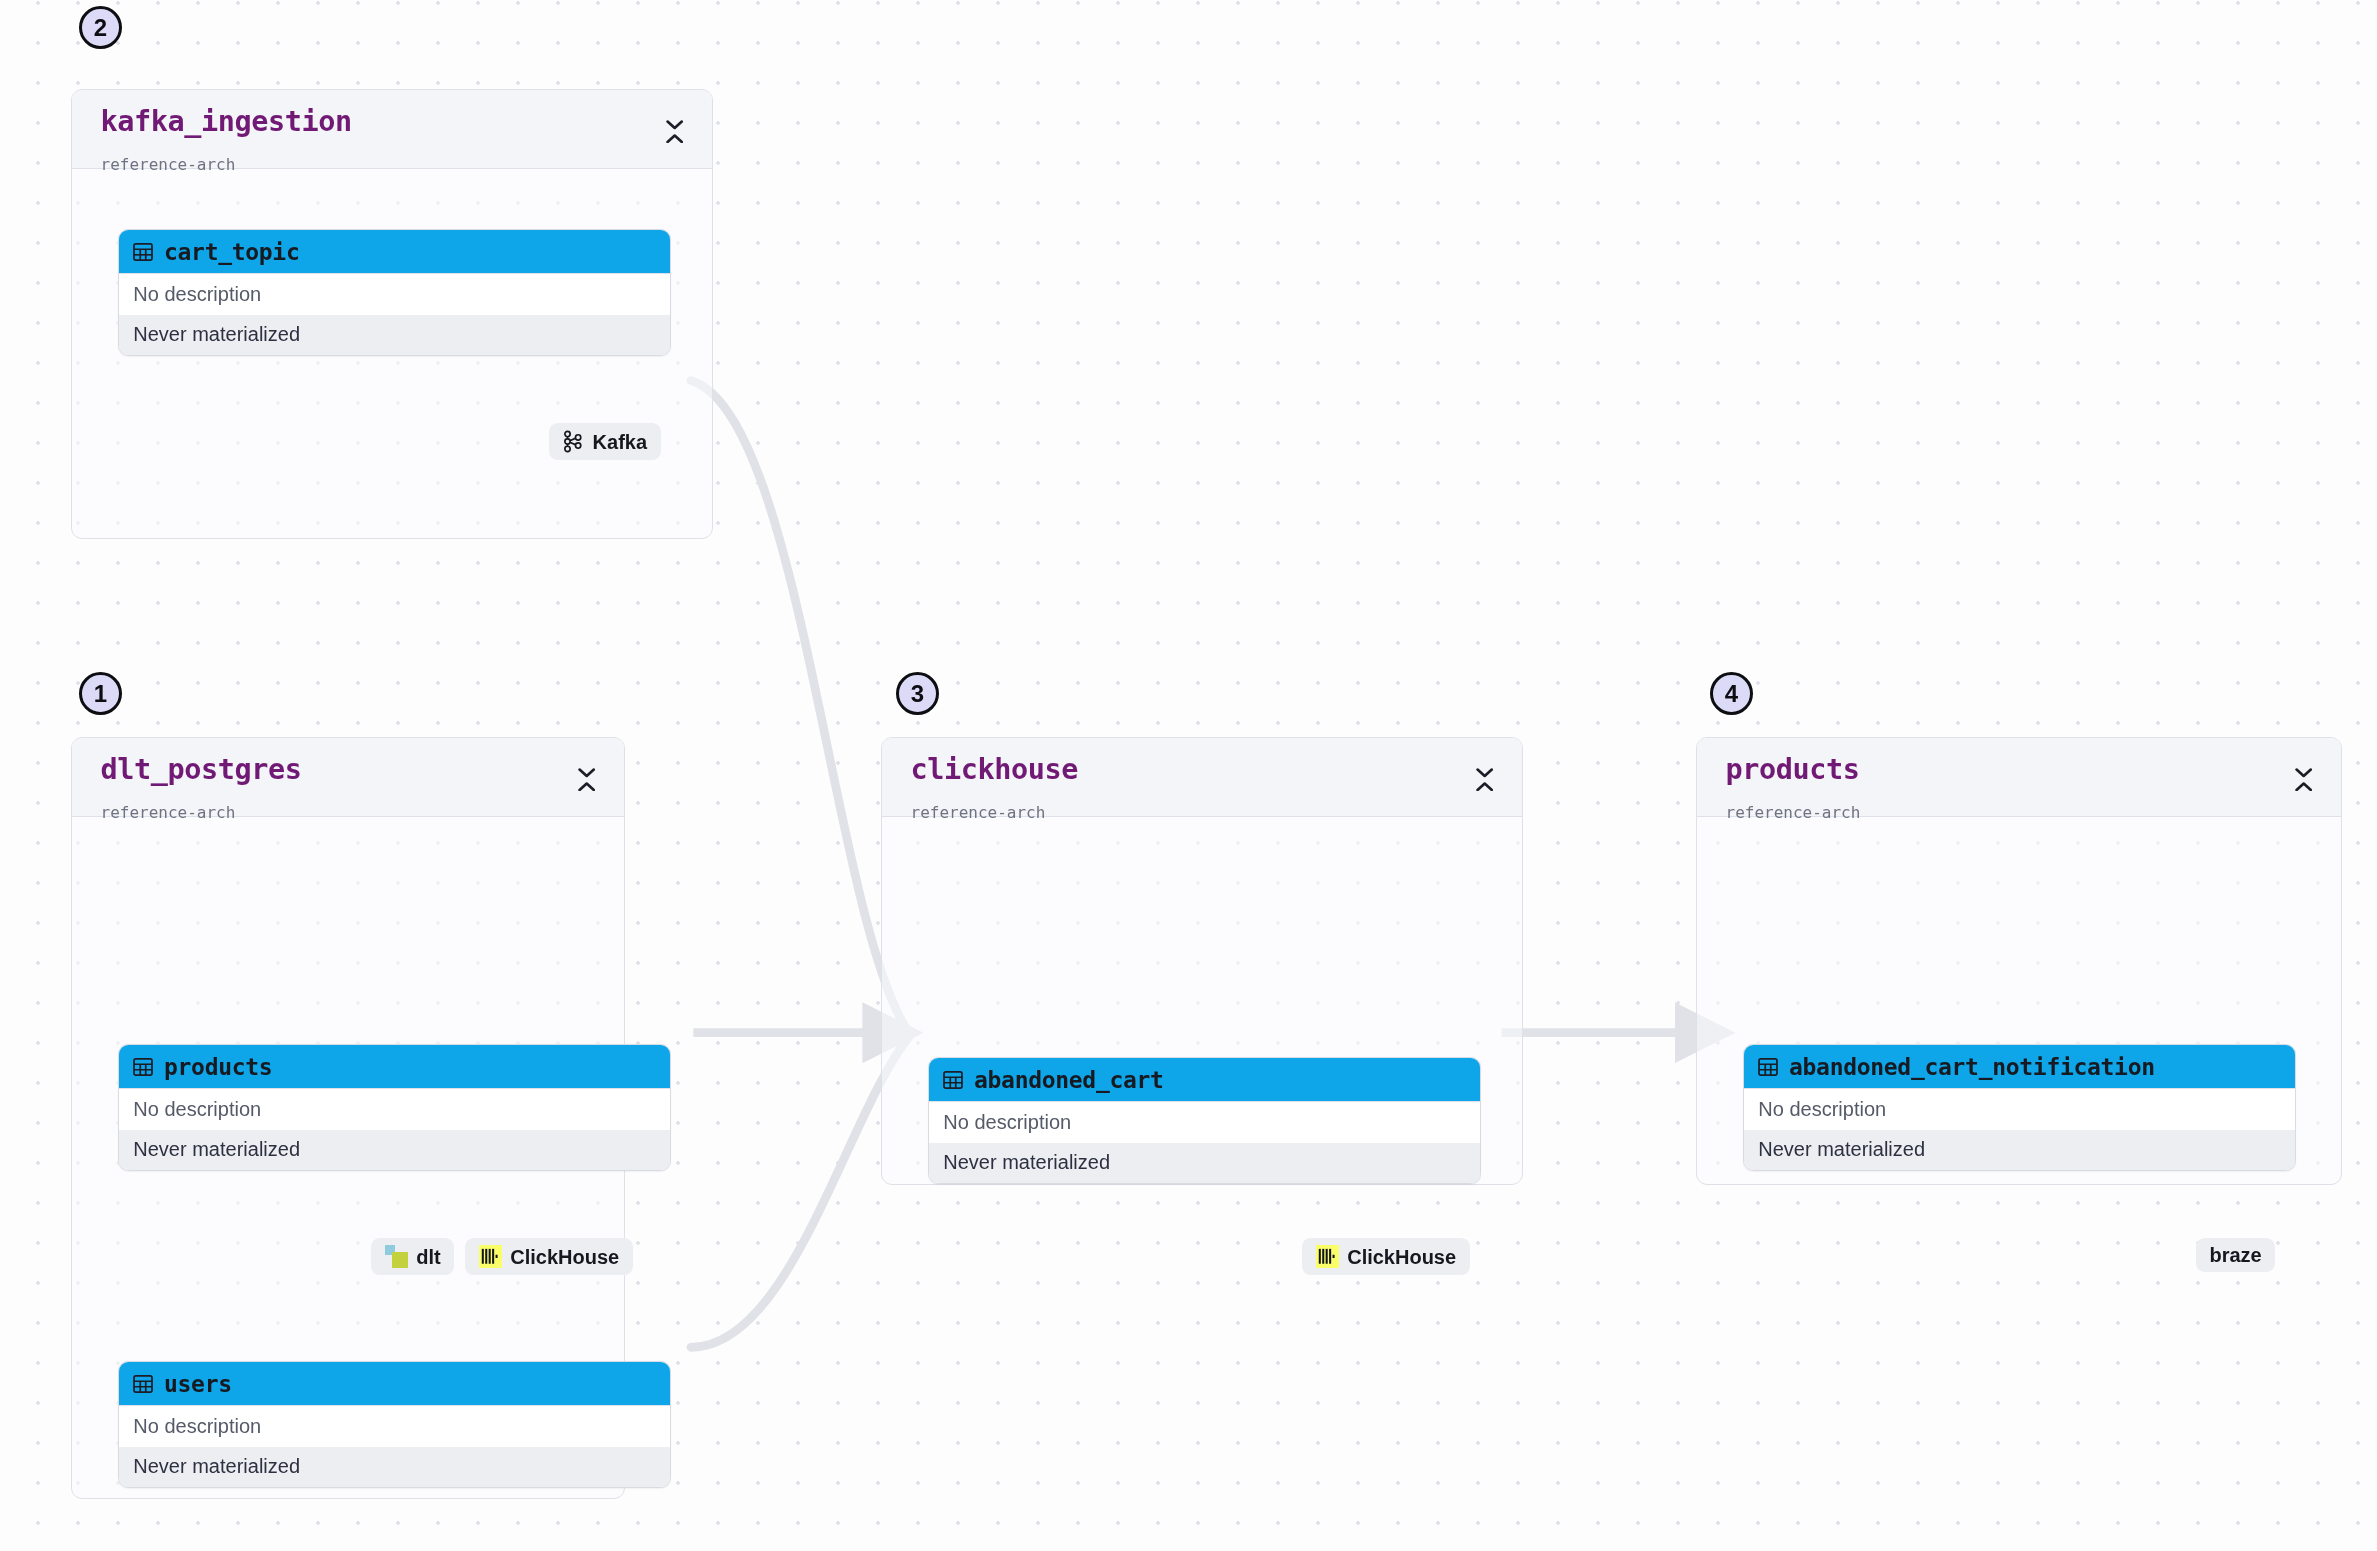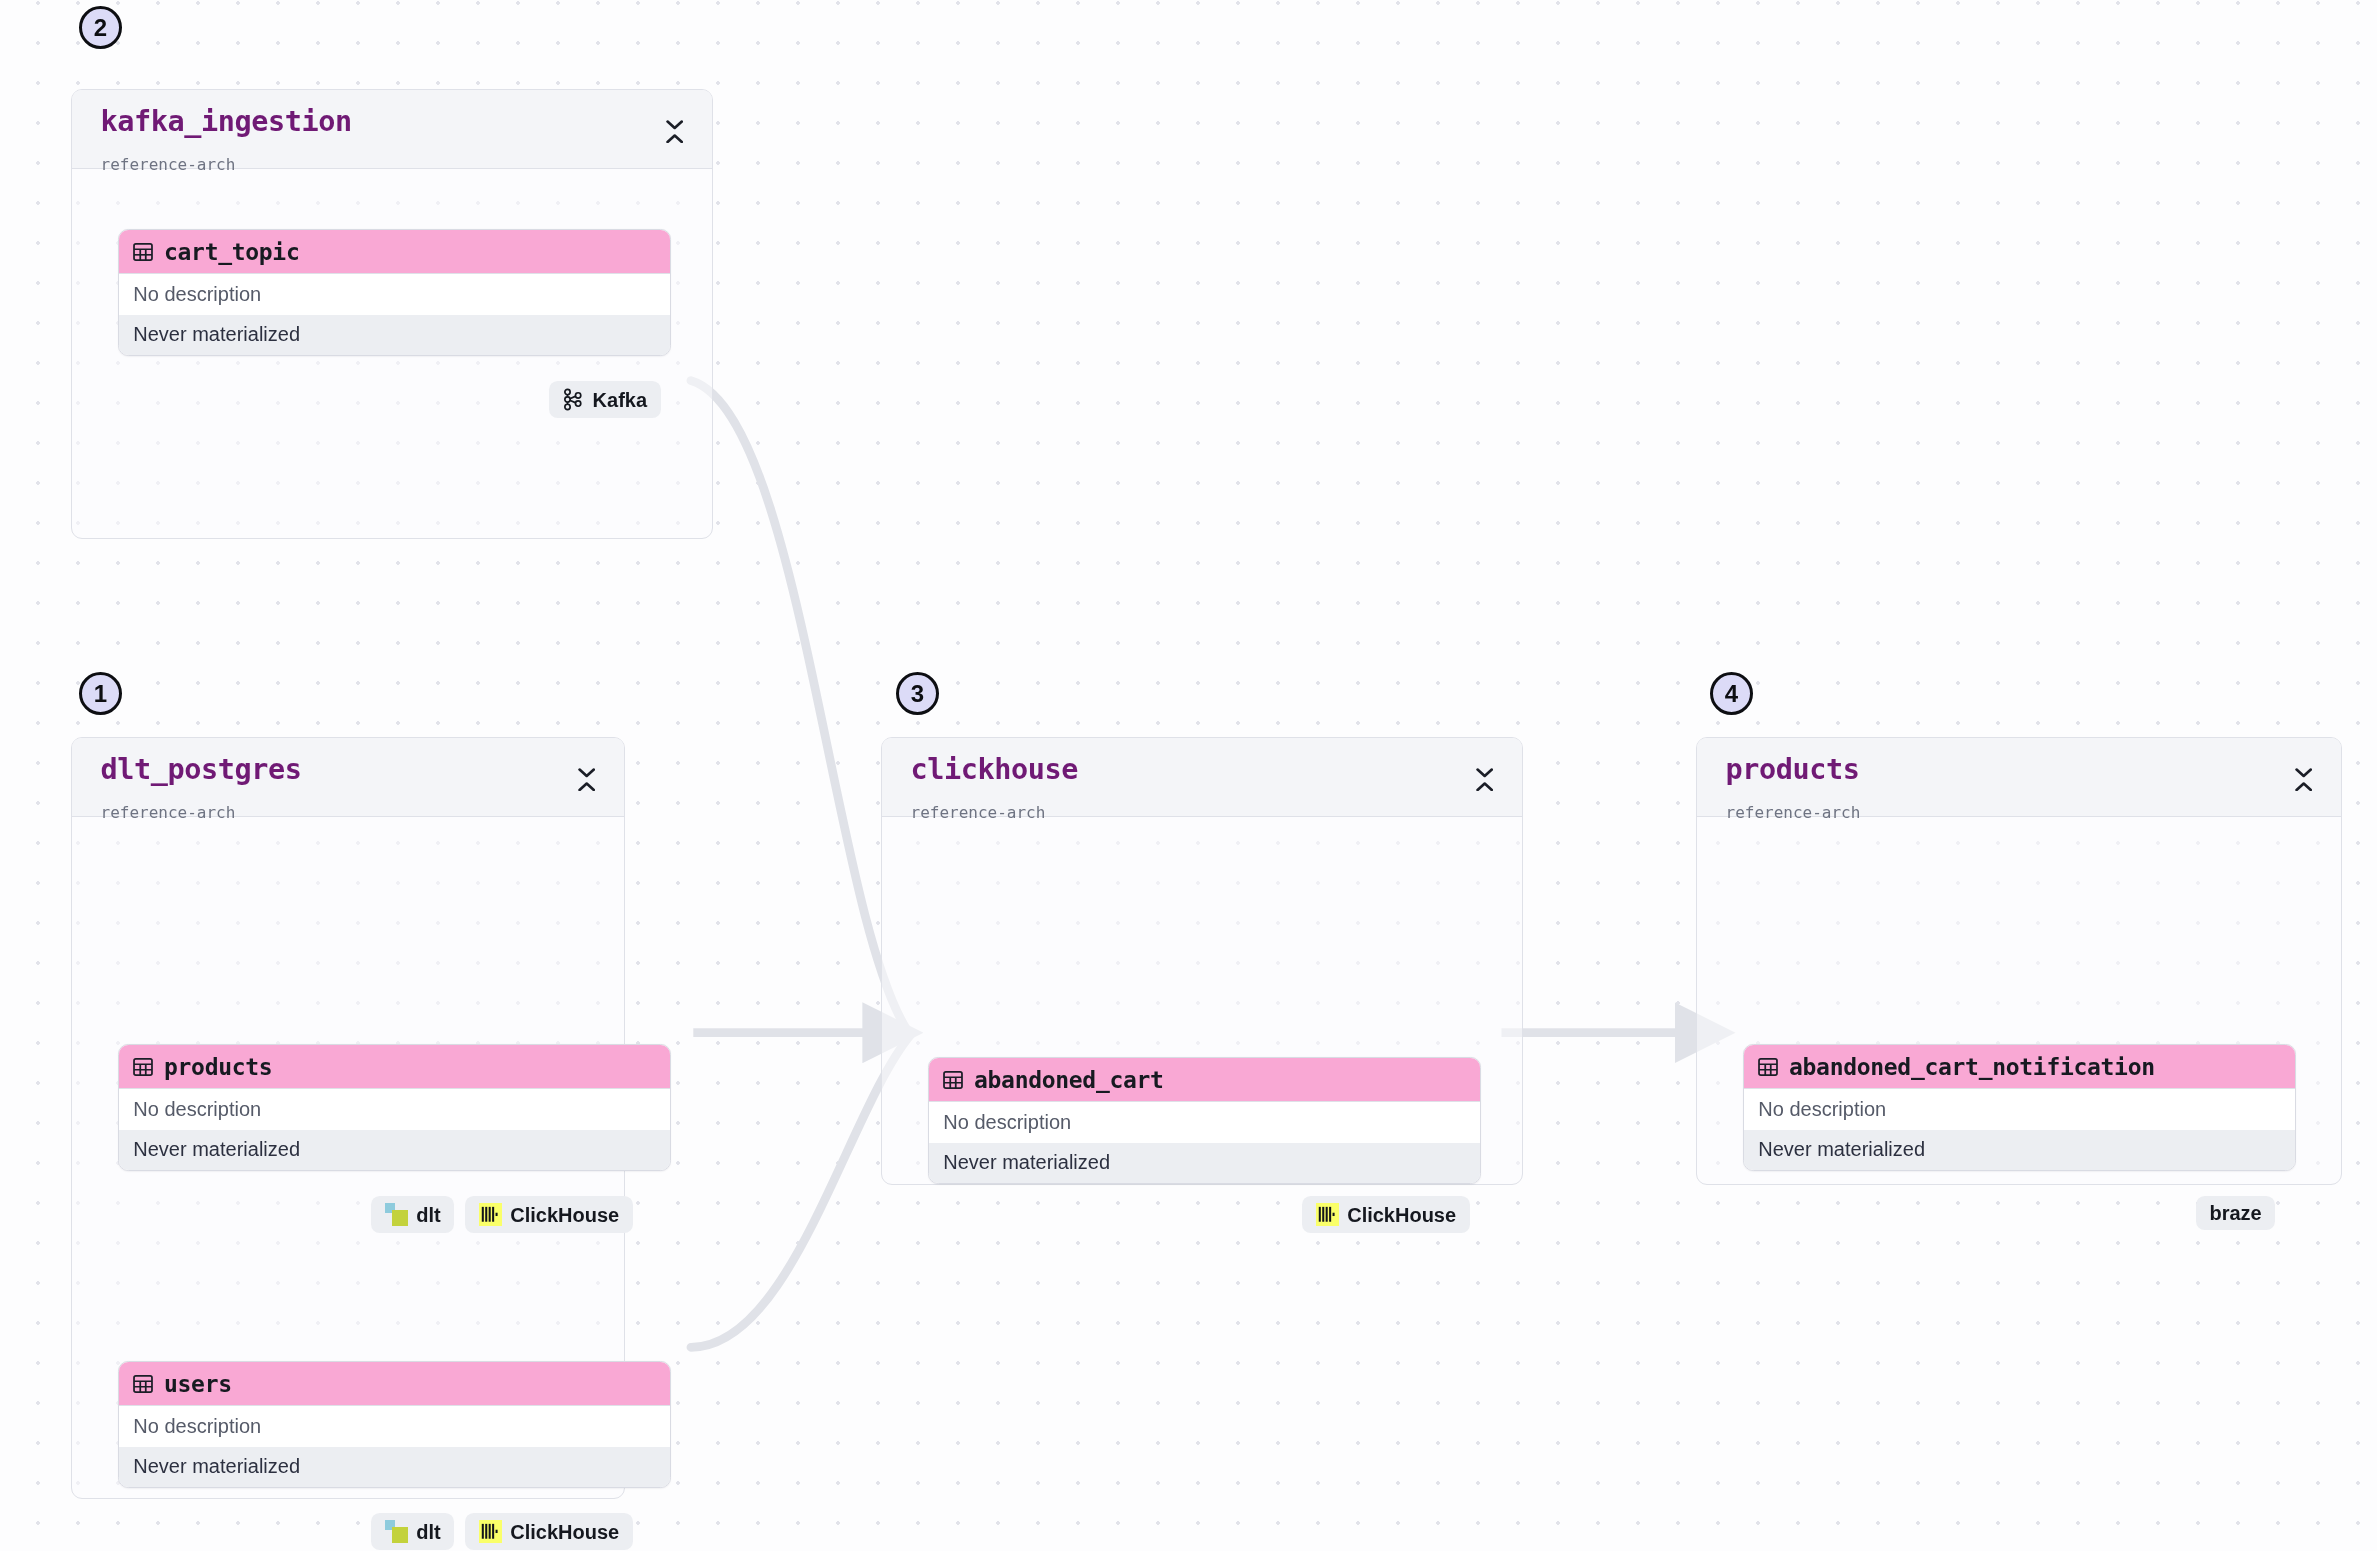--- a/index.html
+++ b/index.html
@@ -103,21 +103,21 @@
     border-radius: 10.3px;
     background: #ffffff;
     overflow: hidden;
     box-shadow: 0 0.8px 1.6px rgba(20,24,40,0.05);
     z-index: 3;
   }
   .node-header {
     display: flex;
     align-items: center;
     gap: 10.3px;
-    background: #f9a8d4;
+    background: #0ea5e9;
     padding: 8.7px 14.3px 8.7px 12.7px;
     border-bottom: 0.8px solid #dfe1e8;
   }
   .node-title {
     font-family: "DejaVu Sans Mono", "Liberation Mono", monospace;
     font-size: 23px;
     font-weight: 700;
     color: #171a21;
     letter-spacing: -0.3px;
     white-space: nowrap;
@@ -137,20 +137,21 @@
     white-space: nowrap;
   }
 
   
   .badge-row {
     position: absolute;
     display: flex;
     gap: 11px;
     align-items: center;
     z-index: 3;
+    margin-top: 42px;
   }
   .badge {
     display: flex;
     align-items: center;
     gap: 8.7px;
     background: #eceef2;
     border-radius: 8.7px;
     padding: 7.1px 13.5px;
     font-size: 20px;
     font-weight: 700;

